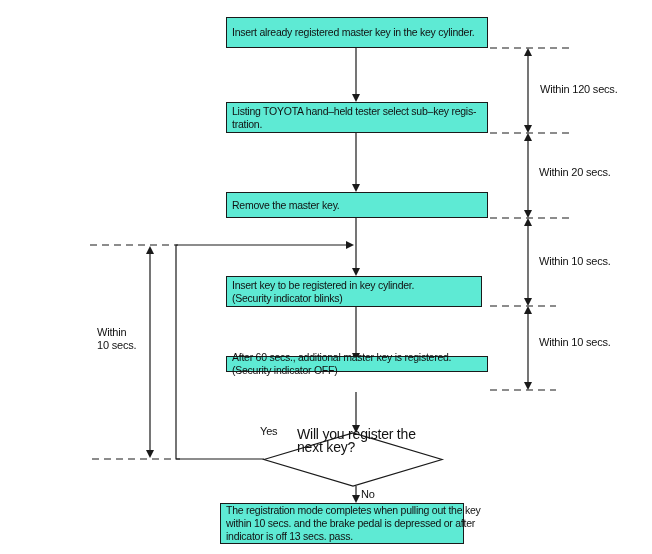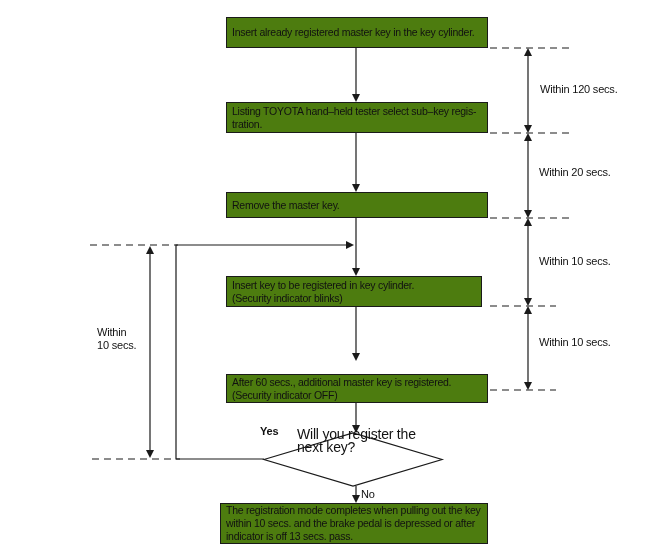--- a/index.html
+++ b/index.html
@@ -3,21 +3,21 @@
 <meta charset="utf-8">
 <style>
   html,body { margin:0; padding:0; background:#ffffff; }
   .stage {
     position:relative; width:652px; height:554px; background:#ffffff;
     font-family:"Liberation Sans", sans-serif; color:#111;
     overflow:hidden;
   }
   .layer { position:absolute; left:0; top:0; width:652px; height:554px; }
   .node {
-    position:absolute; background:#4d7c0f; border:1.5px solid #1a1a1a;
+    position:absolute; background:#5eead4; border:1.5px solid #1a1a1a;
     display:flex; flex-direction:column; justify-content:center;
     box-sizing:border-box; padding:1px 5px;
   }
   .node .ln {
     font-size:10.5px; line-height:13px; letter-spacing:-0.25px; white-space:nowrap;
   }
   .free-label {
     position:absolute; font-size:11px; line-height:13px; letter-spacing:-0.2px;
     white-space:nowrap;
   }
@@ -119,37 +119,37 @@
   <div class="node" style="left:226px;top:102px;width:262px;height:31px;">
     <div class="ln">Listing TOYOTA hand–held tester select sub–key regis-</div>
     <div class="ln">tration.</div>
   </div>
 
   <div class="node" style="left:226px;top:276px;width:256px;height:31px;">
     <div class="ln">Insert key to be registered in key cylinder.</div>
     <div class="ln">(Security indicator blinks)</div>
   </div>
 
-  <div class="node" style="left:226px;top:374px;width:262px;height:29px;">
+  <div class="node" style="left:226px;top:356px;width:262px;height:16px;">
     <div class="ln">After 60 secs., additional master key is registered.</div>
     <div class="ln">(Security indicator OFF)</div>
   </div>
 
-  <div class="node" style="left:220px;top:503px;width:268px;height:41px;">
+  <div class="node" style="left:220px;top:503px;width:244px;height:41px;">
     <div class="ln">The registration mode completes when pulling out the key</div>
     <div class="ln">within 10 secs. and the brake pedal is depressed or after</div>
     <div class="ln">indicator is off 13 secs. pass.</div>
   </div>
 
   <div class="decision-text">
     <div>Will you register the</div>
     <div>next key?</div>
   </div>
 
-  <div class="free-label" style="left:260px;top:425px;font-weight:bold;">Yes</div>
+  <div class="free-label" style="left:260px;top:425px;">Yes</div>
   <div class="free-label" style="left:321px;top:488px;padding-left:40px;">No</div>
 
   <div class="free-label" style="left:540px;top:83px;">Within 120 secs.</div>
   <div class="free-label" style="left:539px;top:166px;">Within 20 secs.</div>
   <div class="free-label" style="left:539px;top:255px;">Within 10 secs.</div>
   <div class="free-label" style="left:539px;top:336px;">Within 10 secs.</div>
 
   <div class="free-label" style="left:97px;top:326px;">
     <div>Within</div>
     <div>10 secs.</div>

